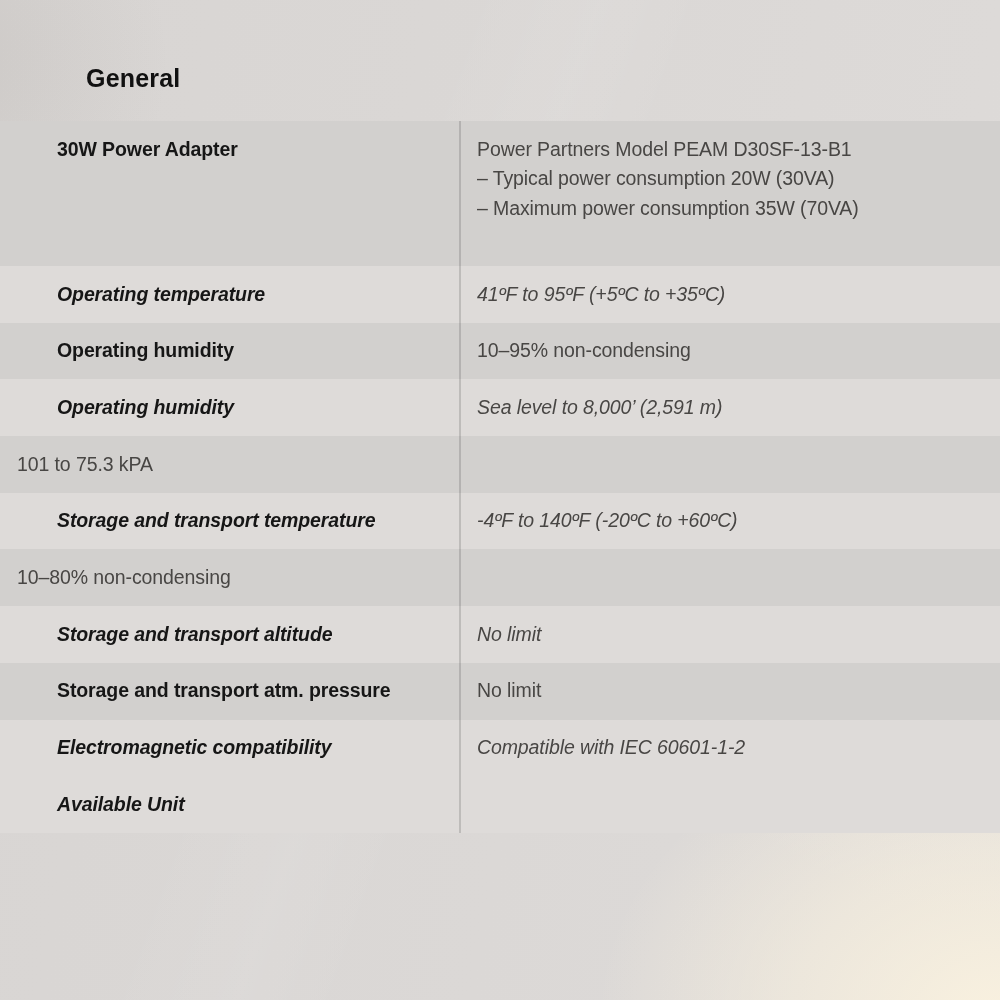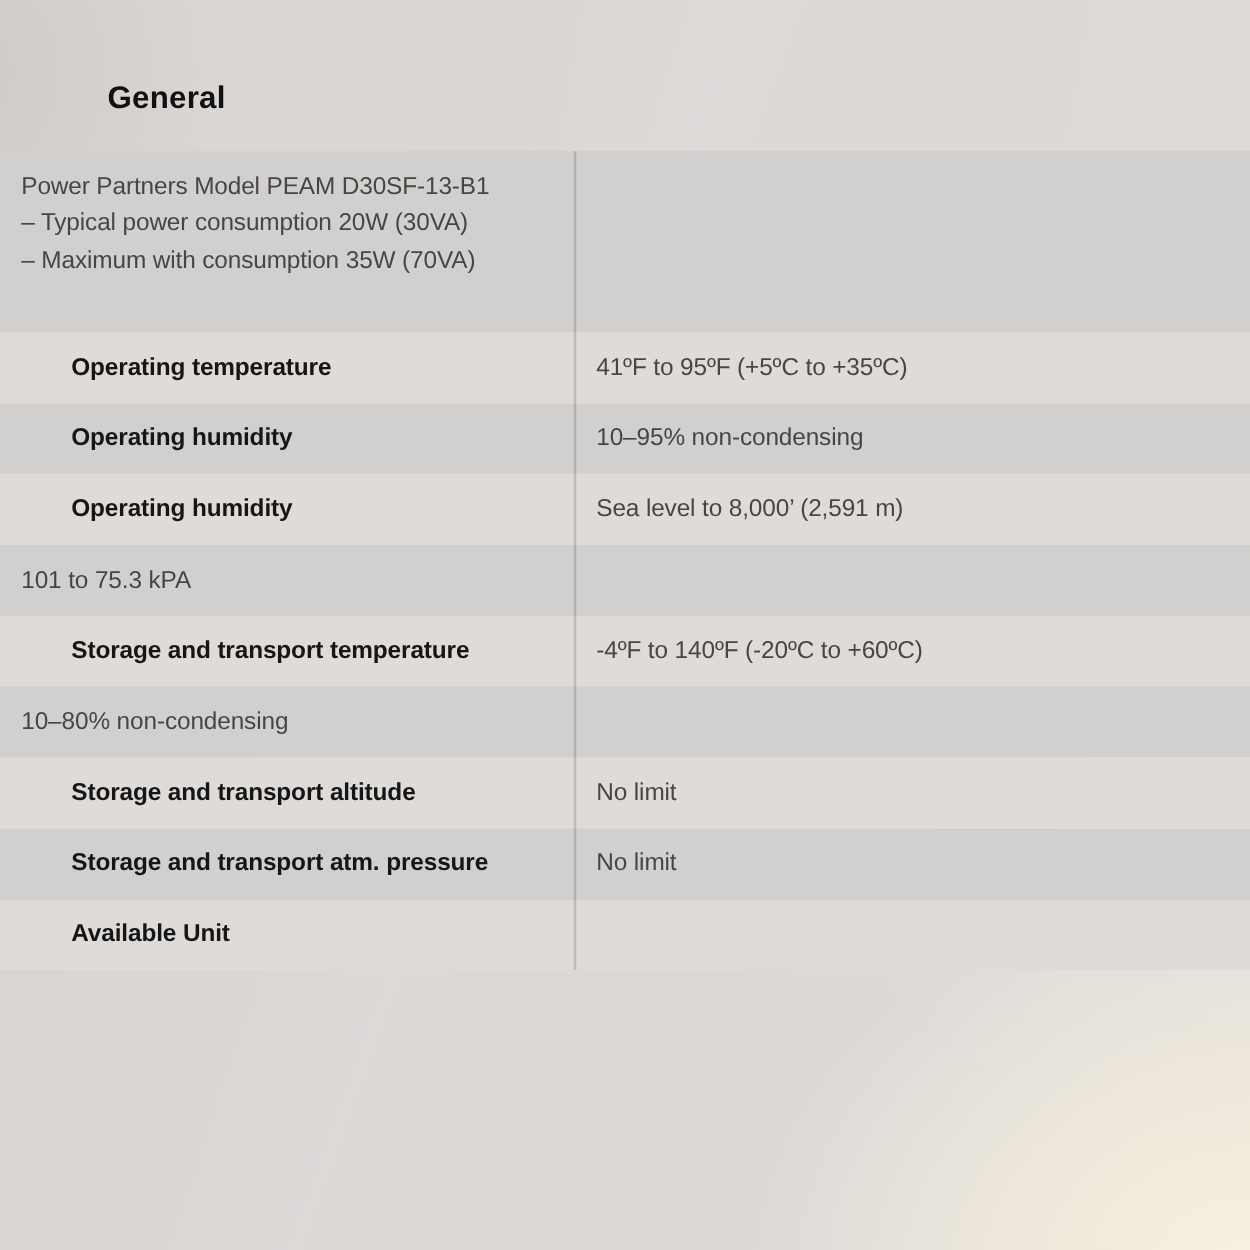--- a/index.html
+++ b/index.html
@@ -39,21 +39,21 @@
     top:121px;
     width:1000px;
   }
   .row{
     display:flex;
     height:56.7px;
     align-items:stretch;
   }
   .row.tall{height:145px;}
   .row.dark{background:var(--row-dark);}
-  .row.light{background:var(--row-light);}
+  .row.light{background:var(--row-light);font-style:italic;}
   .cell-label{
     width:460px;
     flex:0 0 460px;
     padding-left:57px;
     padding-right:20px;
     display:flex;
     align-items:center;
     font-size:19.5px;
     font-weight:700;
     letter-spacing:-0.1px;
@@ -89,24 +89,25 @@
   }
 </style>
 </head>
 <body>
 
 <div class="heading">General</div>
 
 <div class="spec-table">
 
   <div class="row dark tall">
+    <div class="cell-label">30W Power Adapter</div>
     <div class="cell-value">
         <div>Power Partners Model PEAM D30SF-13-B1</div>
         <div>– Typical power consumption 20W (30VA)</div>
-        <div>– Maximum with consumption 35W (70VA)</div>
+        <div>– Maximum power consumption 35W (70VA)</div>
       </div>
   </div>
 
   <div class="row light">
     <div class="cell-label">Operating temperature</div>
     <div class="cell-value">
         <div>41ºF to 95ºF (+5ºC to +35ºC)</div>
       </div>
   </div>
 
@@ -150,19 +151,25 @@
       </div>
   </div>
 
   <div class="row dark">
     <div class="cell-label">Storage and transport atm. pressure</div>
     <div class="cell-value">
         <div>No limit</div>
       </div>
   </div>
 
+  <div class="row light">
+    <div class="cell-label">Electromagnetic compatibility</div>
+    <div class="cell-value">
+        <div>Compatible with IEC 60601-1-2</div>
+      </div>
+  </div>
 
 
   <div class="row light">
     <div class="cell-label">Available Unit</div>
   </div>
 <div class="divider"></div>
 </div>
 
 </body></html>

